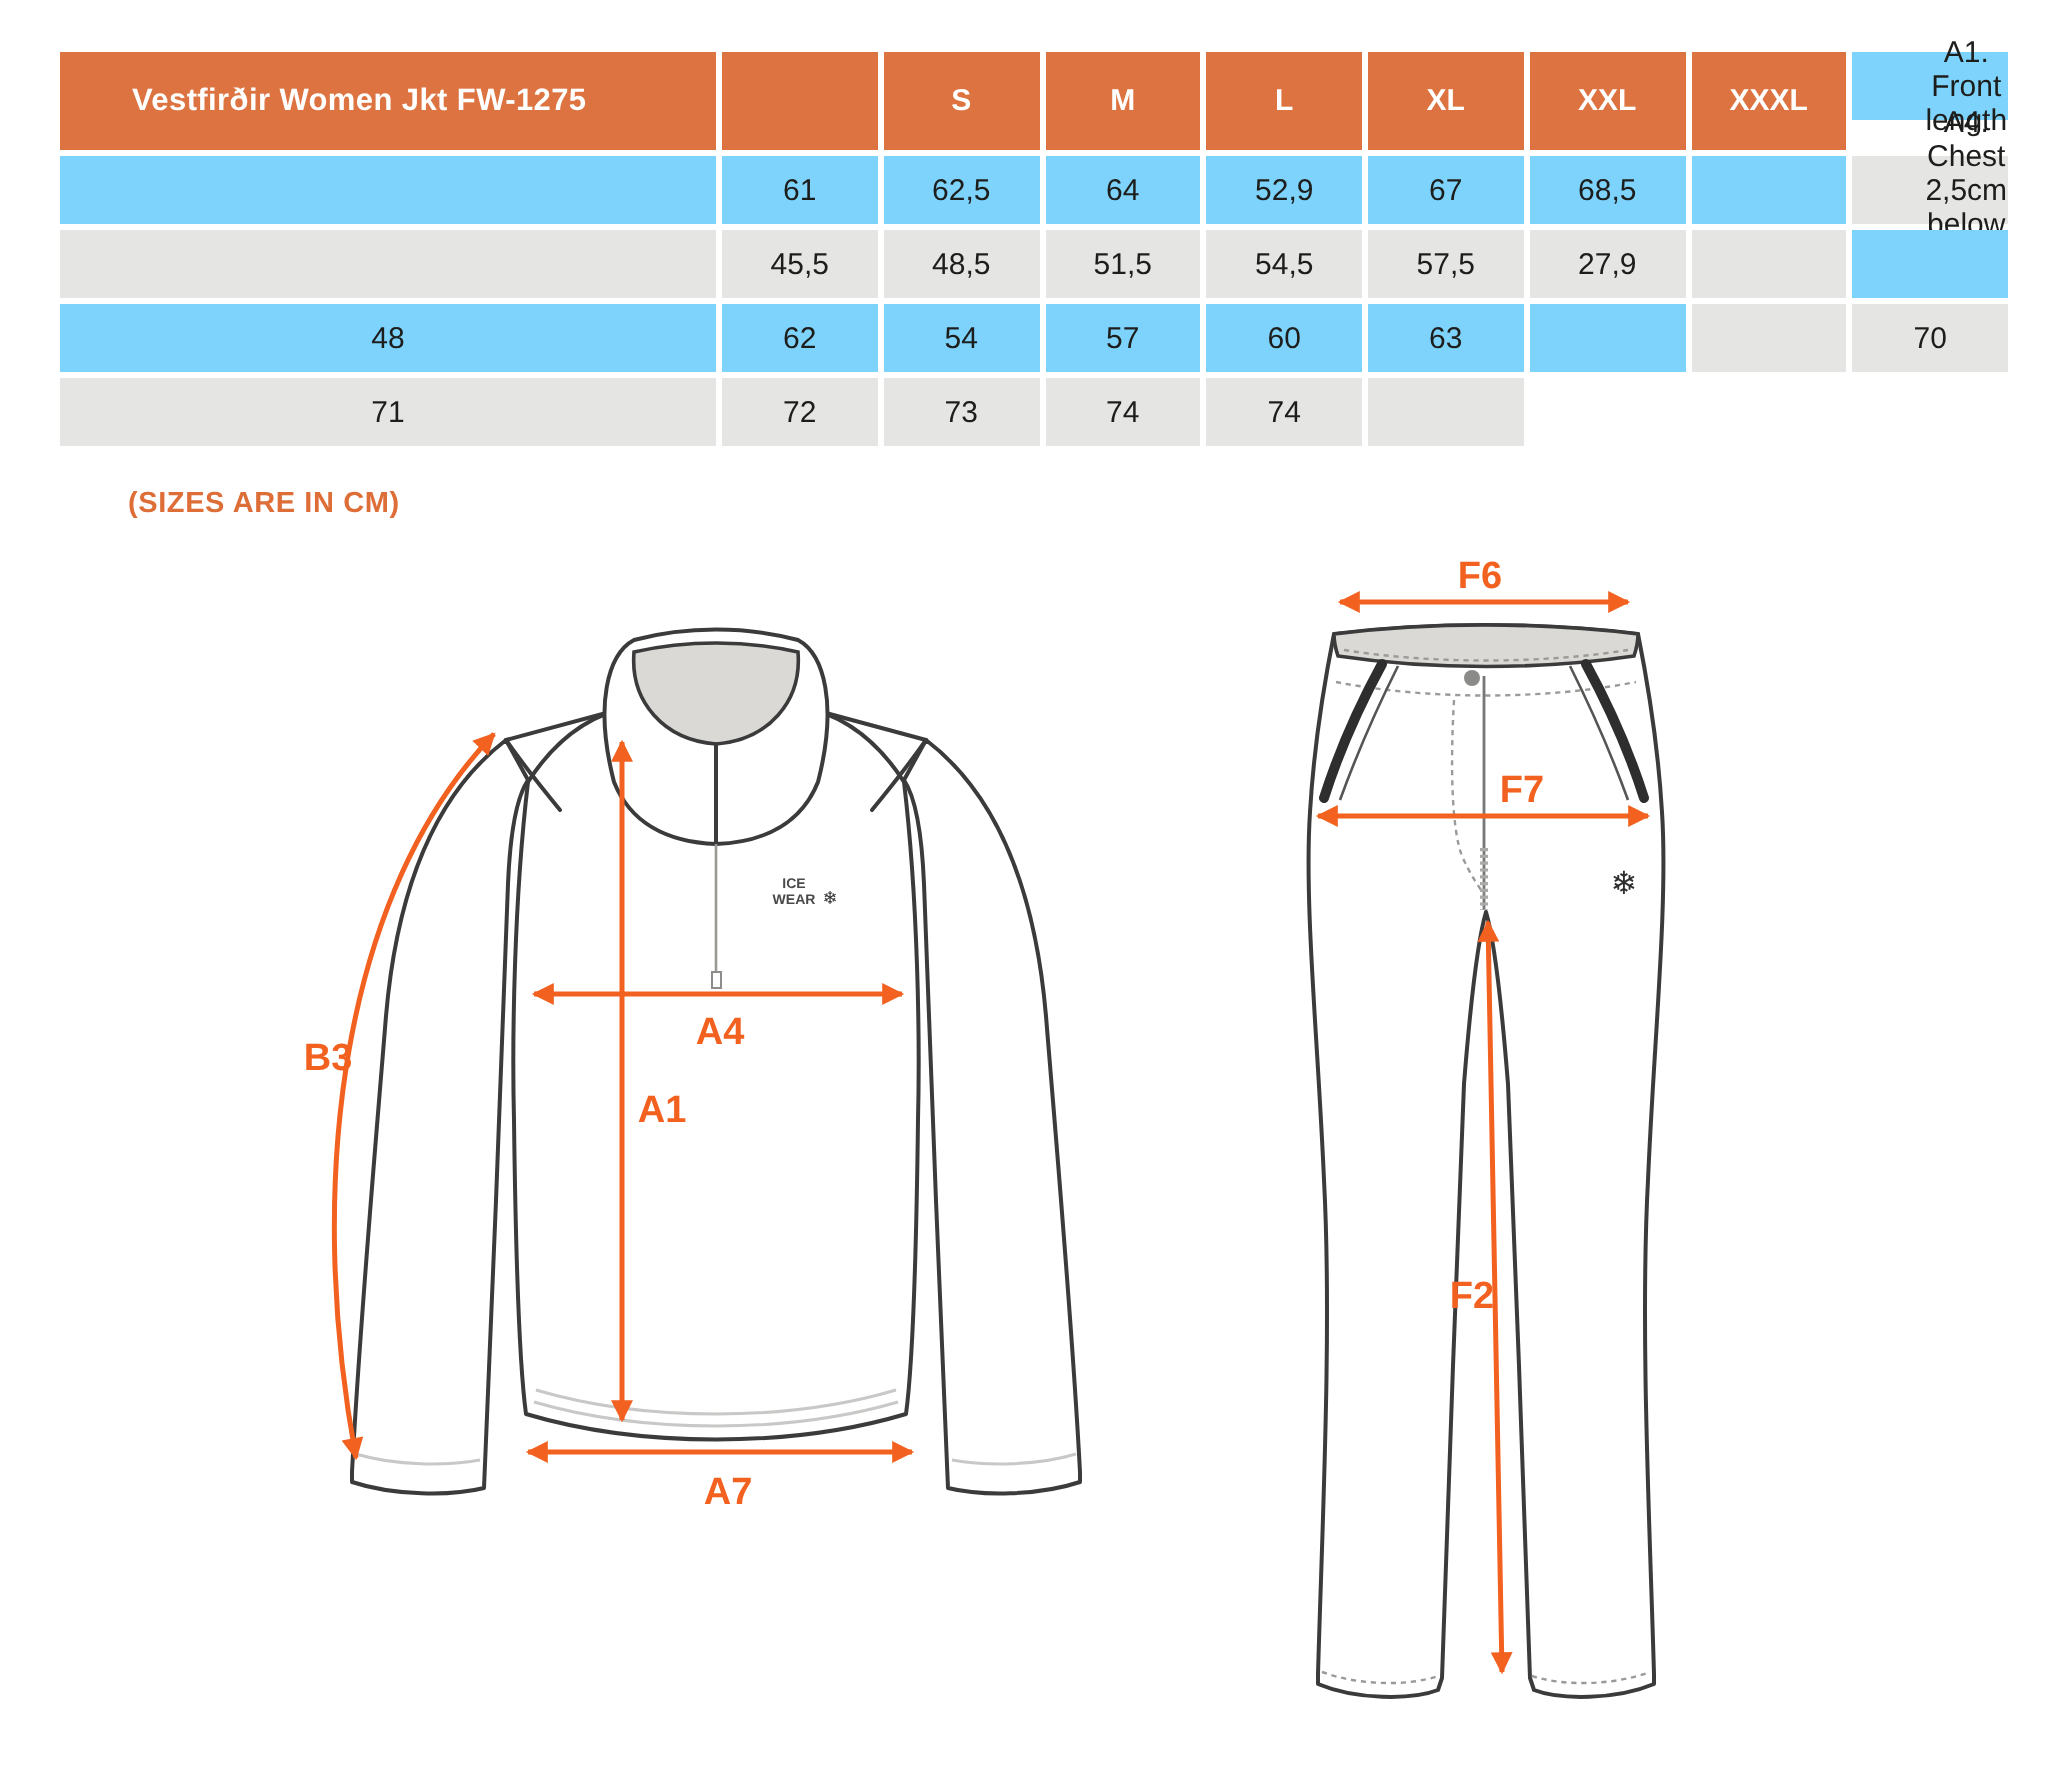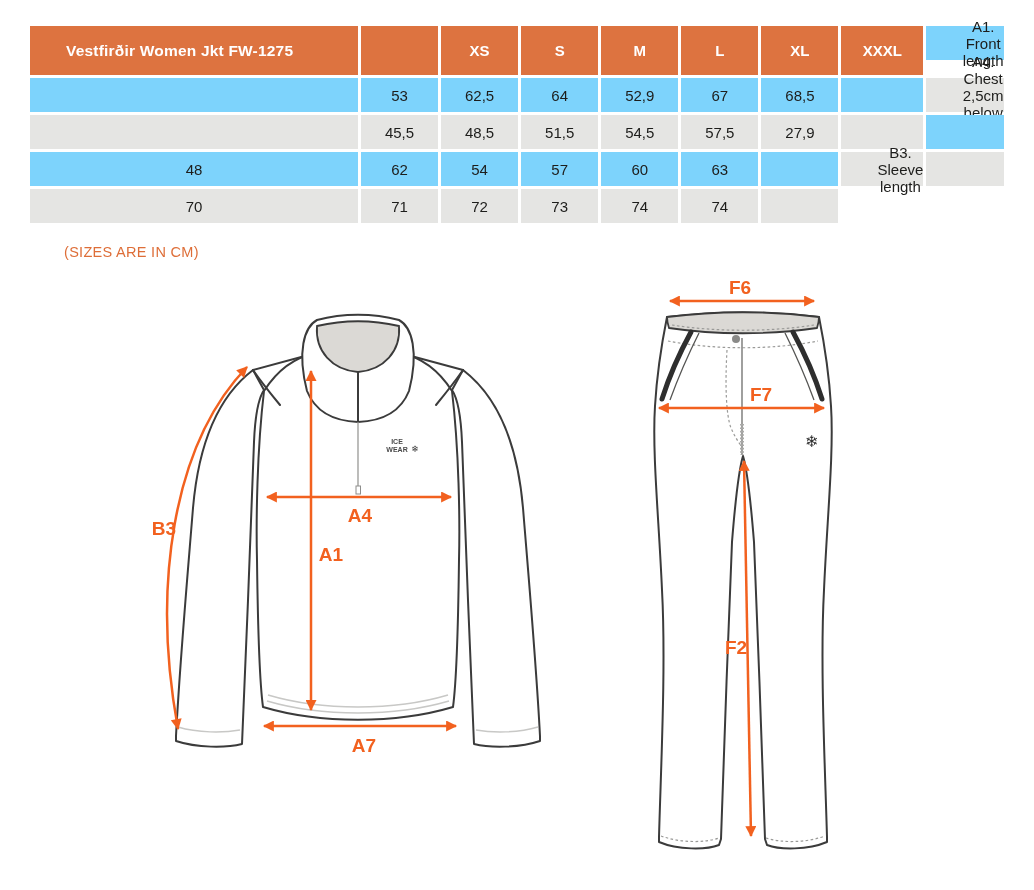--- a/index.html
+++ b/index.html
@@ -7,51 +7,51 @@
         font-family:"Liberation Sans",sans-serif;}
   .size-table{position:absolute;left:30px;top:26px;width:974px;display:grid;
         grid-template-columns:328px repeat(8,1fr);gap:3px;}
   .cell{box-sizing:border-box;display:flex;align-items:center;justify-content:center;
         font-size:15px;color:#1d1d1b;height:34px;}
   .head{background:#DD7340;color:#ffffff;font-weight:bold;height:49px;font-size:15px;}
   .title{justify-content:flex-start;padding-left:36px;font-size:15.5px;letter-spacing:.2px;}
   .lab{justify-content:flex-start;padding-left:36px;}
   .dark{background:#7dd3fc;text-align:center;}
   .light{background:#E5E5E3;text-align:center;}
-  .note{position:absolute;left:64px;top:244px;color:#DE6E38;font-weight:normal;
+  .note{position:absolute;left:64px;top:244px;color:#DE6E38;font-weight:bold;
         font-size:14.5px;letter-spacing:.3px;}
   .diagram-svg{position:absolute;left:0;top:270px;}
   .garment{fill:#ffffff;stroke:#3b3b3b;stroke-width:2;stroke-linejoin:round;}
   .seam{fill:none;stroke:#3b3b3b;stroke-width:2;stroke-linecap:round;}
   .faint{fill:none;stroke:#c8c8c6;stroke-width:1.5;}
   .stitch{fill:none;stroke:#9a9a98;stroke-width:1.2;stroke-dasharray:2.6 2.4;}
   .inner{fill:#DBD9D5;stroke:#3b3b3b;stroke-width:1.8;}
   .arrow{fill:none;stroke:#F2611F;stroke-width:2.5;}
   .mlabel{fill:#F2611F;font-weight:bold;font-size:19px;font-family:"Liberation Sans",sans-serif;}
   .logo-t{fill:#4a4a4a;font-weight:bold;font-family:"Liberation Sans",sans-serif;}
   .snow{fill:#2e2e2e;font-family:"DejaVu Sans",sans-serif;}
 </style>
 </head>
 <body>
 
 <div class="page">
 
   <div class="size-table">
     <div class="cell head title">Vestfirðir Women Jkt FW-1275</div>
     <div class="cell head"></div>
-    <div class="cell head">XS</div>
     <div class="cell head">S</div>
     <div class="cell head">M</div>
     <div class="cell head">L</div>
     <div class="cell head">XL</div>
+    <div class="cell head">XXL</div>
     <div class="cell head">XXXL</div>
 
     <div class="cell lab dark">A1. Front length</div>
     <div class="cell dark"></div>
-    <div class="cell dark">53</div>
+    <div class="cell dark">61</div>
     <div class="cell dark">62,5</div>
     <div class="cell dark">64</div>
     <div class="cell dark">52,9</div>
     <div class="cell dark">67</div>
     <div class="cell dark">68,5</div>
     <div class="cell dark"></div>
 
     <div class="cell lab light">A4. Chest 2,5cm below armpit</div>
     <div class="cell light"></div>
     <div class="cell light">45,5</div>
@@ -64,21 +64,20 @@
 
     <div class="cell dark"></div>
     <div class="cell dark">48</div>
     <div class="cell dark">62</div>
     <div class="cell dark">54</div>
     <div class="cell dark">57</div>
     <div class="cell dark">60</div>
     <div class="cell dark">63</div>
     <div class="cell dark"></div>
 
-    <div class="cell lab light">B3. Sleeve length</div>
     <div class="cell light"></div>
     <div class="cell light">70</div>
     <div class="cell light">71</div>
     <div class="cell light">72</div>
     <div class="cell light">73</div>
     <div class="cell light">74</div>
     <div class="cell light">74</div>
     <div class="cell light"></div>
   </div>
 

